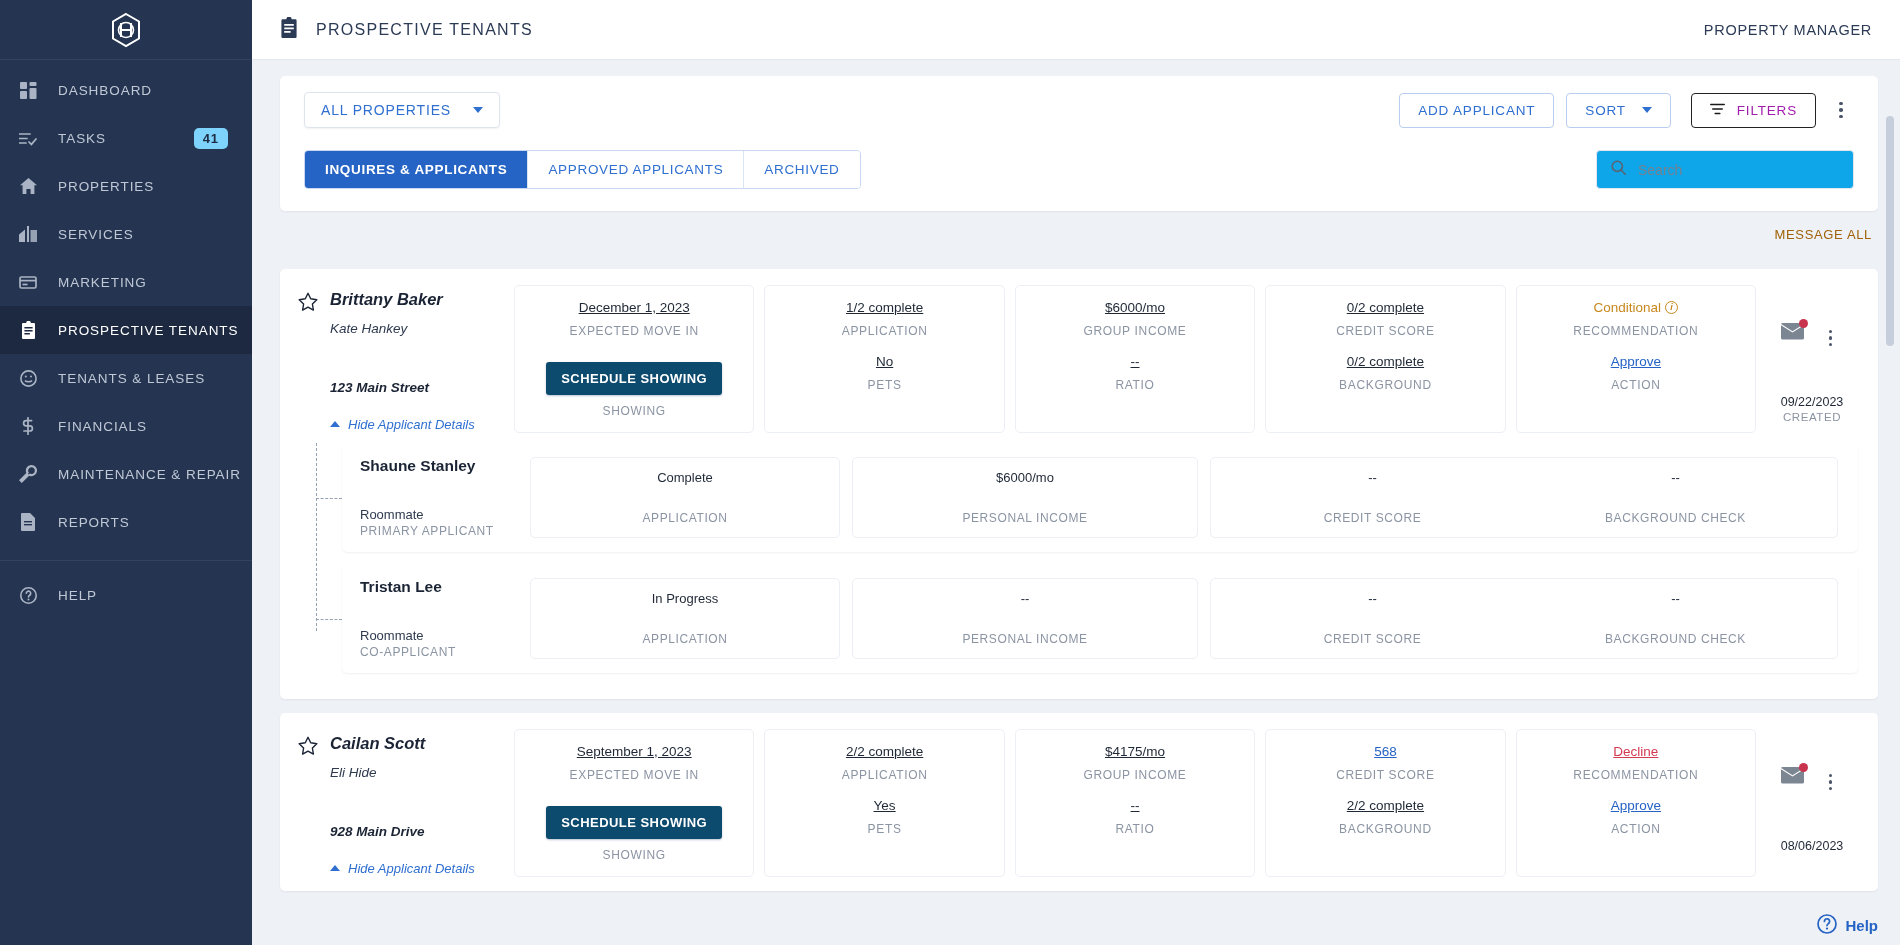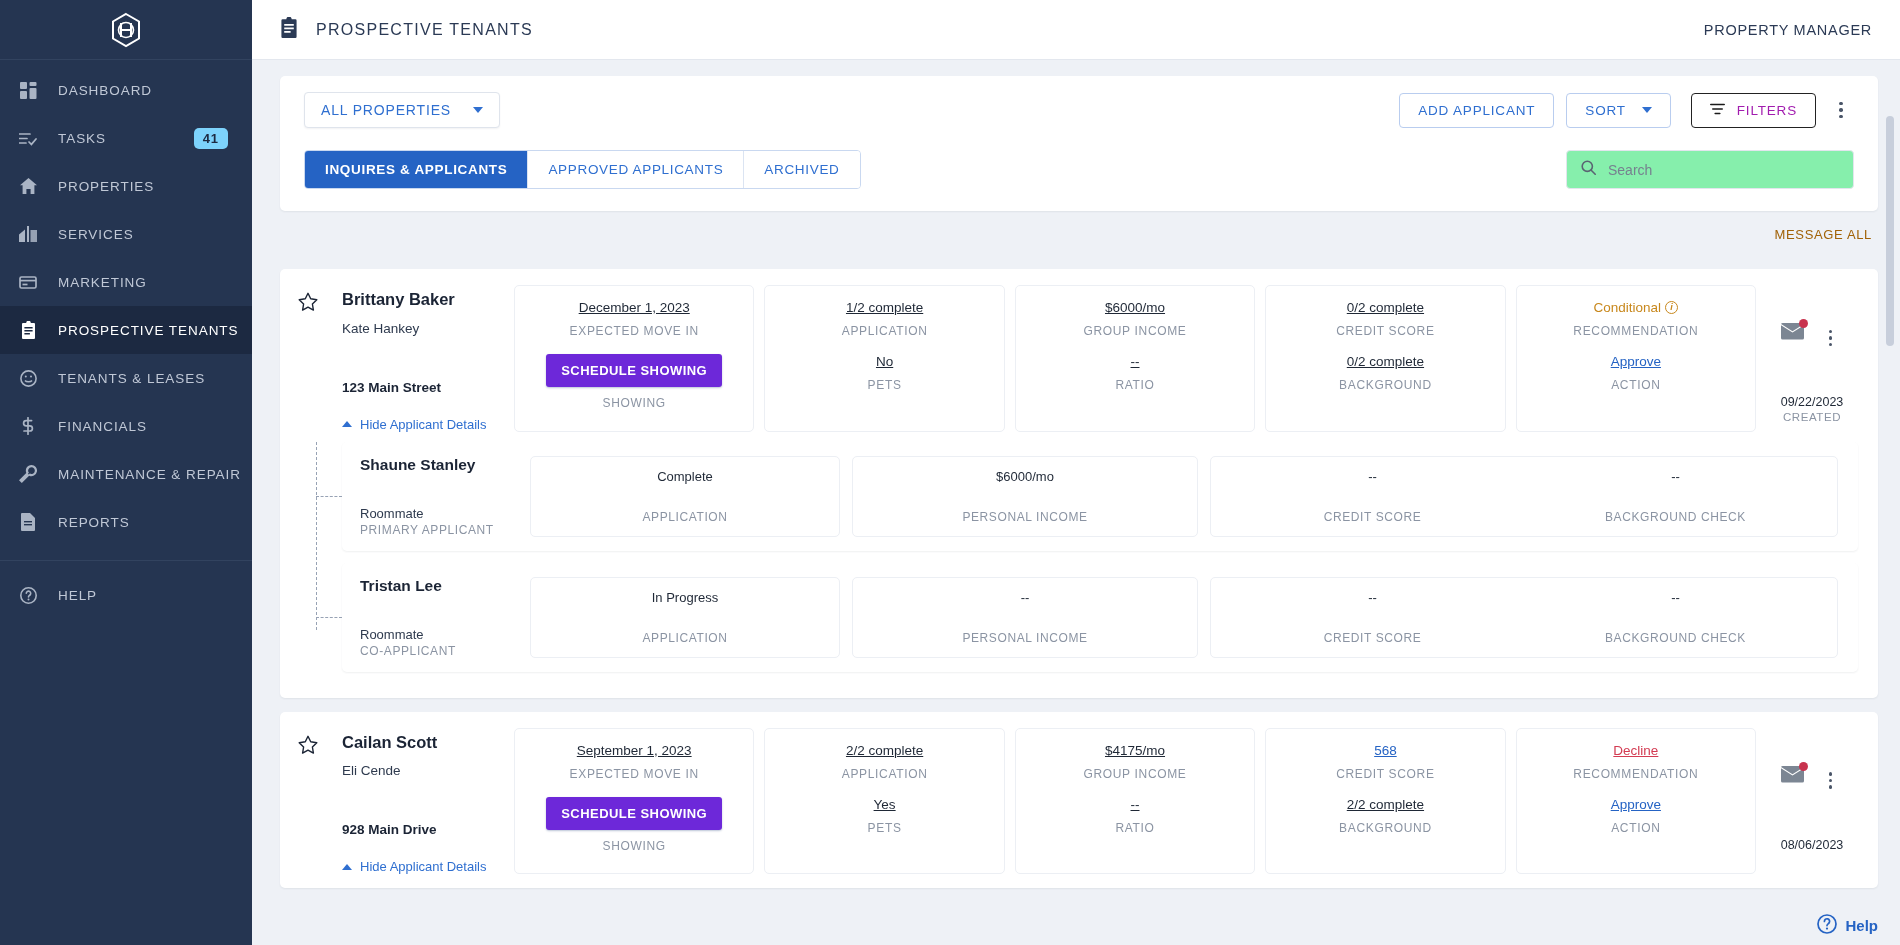--- a/index.html
+++ b/index.html
@@ -89,41 +89,41 @@
   .panel-row2 { display: flex; align-items: center; margin-top: 22px; }
   .tabs { display: flex; border-radius: 4px; overflow: hidden; border: 1px solid #c9d8f0; }
   .tab {
     padding: 11px 20px; font-size: 13.5px; letter-spacing: .05em;
     background: #fff; color: #2f6fd0; cursor: pointer;
     border-right: 1px solid #dbe4f2; white-space: nowrap;
   }
   .tab:last-child { border-right: none; }
   .tab.active { background: #2563c4; color: #fff; font-weight: bold; }
   .search-box {
-    margin-left: auto; width: 288px; background: #86efac; border: 1px solid #e2e6ed;
+    margin-left: auto; width: 258px; background: #0ea5e9; border: 1px solid #e2e6ed;
     border-radius: 4px; display: flex; align-items: center; gap: 12px; padding: 9px 14px;
   }
   .search-box input {
     border: none; outline: none; background: transparent; font-size: 14px;
     color: #3b4559; font-family: "Liberation Sans", sans-serif; width: 100%;
   }
   .search-box input::placeholder { color: #76808f; }
 
   .message-all {
     text-align: right; color: #a16207; font-size: 13px; letter-spacing: .05em;
     padding: 16px 6px 27px 0; cursor: pointer;
   }
 
   
   .card {
     background: #fff; border-radius: 5px; box-shadow: 0 1px 2px rgba(30,40,60,.07);
     padding: 16px 20px 14px 18px; margin-bottom: 14px; position: relative;
   }
   .card-main { display: flex; align-items: stretch; gap: 10px; }
-  .who { width: 206px; flex: 0 0 206px; display: flex; gap: 22px; padding-top: 4px; }
+  .who { width: 206px; flex: 0 0 206px; display: flex; gap: 10px; padding-top: 4px; font-style: italic; }
   .star { flex: 0 0 22px; padding-top: 3px; cursor: pointer; }
   .who-body { flex: 1; display: flex; flex-direction: column; height: 100%; }
   .who-name { font-size: 16.5px; font-weight: bold; color: #1b2435; line-height: 1.25; }
   .who-sub { font-size: 13.5px; color: #2e3a4e; margin-top: 11px; }
   .who-addr { font-size: 13.5px; font-weight: bold; color: #1b2435; margin-top: 44px; }
   .who-toggle {
     margin-top: 22px; font-size: 13px; color: #2f6fd0; display: flex; align-items: center;
     gap: 8px; cursor: pointer;
   }
   .tri-up { width: 0; height: 0; border-left: 5px solid transparent; border-right: 5px solid transparent; border-bottom: 6px solid #2f6fd0; }
@@ -131,24 +131,25 @@
   .cells { flex: 1; display: flex; gap: 10px; min-width: 0; }
   .cell {
     flex: 1; border: 1px solid #eceff4; border-radius: 5px;
     display: flex; flex-direction: column; align-items: center;
     padding: 14px 6px 14px; min-width: 0;
   }
   .cell-val { font-size: 13.5px; color: #1f2836; text-align: center; text-decoration: underline; }
   .cell-lbl { font-size: 12px; color: #8b94a3; letter-spacing: .055em; margin-top: 9px; text-align: center; }
   .cell-gap { height: 16px; }
   .btn-primary {
-    background: #6d28d9; color: #fff; border: none; border-radius: 3px;
+    background: #0c4a6e; color: #fff; border: none; border-radius: 3px;
     padding: 9px 15px; font-size: 13px; font-weight: bold; letter-spacing: .035em;
     cursor: pointer; font-family: "Liberation Sans", sans-serif;
     box-shadow: 0 1px 2px rgba(30,60,120,.3);
+    margin-top: 8px;
   }
   .val-link { color: #2563c4; cursor: pointer; }
   .val-cond { color: #c8881d; display: inline-flex; align-items: center; gap: 4px; }
   .val-decline { color: #d33b52; }
   .info-i {
     width: 13px; height: 13px; border: 1px solid #c8881d; border-radius: 50%;
     display: inline-flex; align-items: center; justify-content: center;
     font-size: 9px; line-height: 1; font-style: italic; font-weight: bold;
   }
 
@@ -569,21 +570,21 @@
       <div class="card">
         <div class="card-main">
           <div class="who">
             <span class="star">
               <svg width="20" height="20" viewBox="0 0 20 20" fill="none" stroke="#1b2435" stroke-width="1.4" stroke-linejoin="round">
                 <path d="M10 1.3l2.7 5.5 6.1.9-4.4 4.3 1 6.1-5.4-2.9-5.4 2.9 1-6.1L1.2 7.7l6.1-.9z"></path>
               </svg>
             </span>
             <div class="who-body">
               <div class="who-name">Cailan Scott</div>
-              <div class="who-sub">Eli Cende</div>
+              <div class="who-sub">Eli Hide</div>
               <div class="who-addr">928 Main Drive</div>
               <div class="who-toggle">
                 <span class="tri-up"></span>
                 <span>Hide Applicant Details</span>
               </div>
             </div>
           </div>
 
           <div class="cells">
             <div class="cell">

